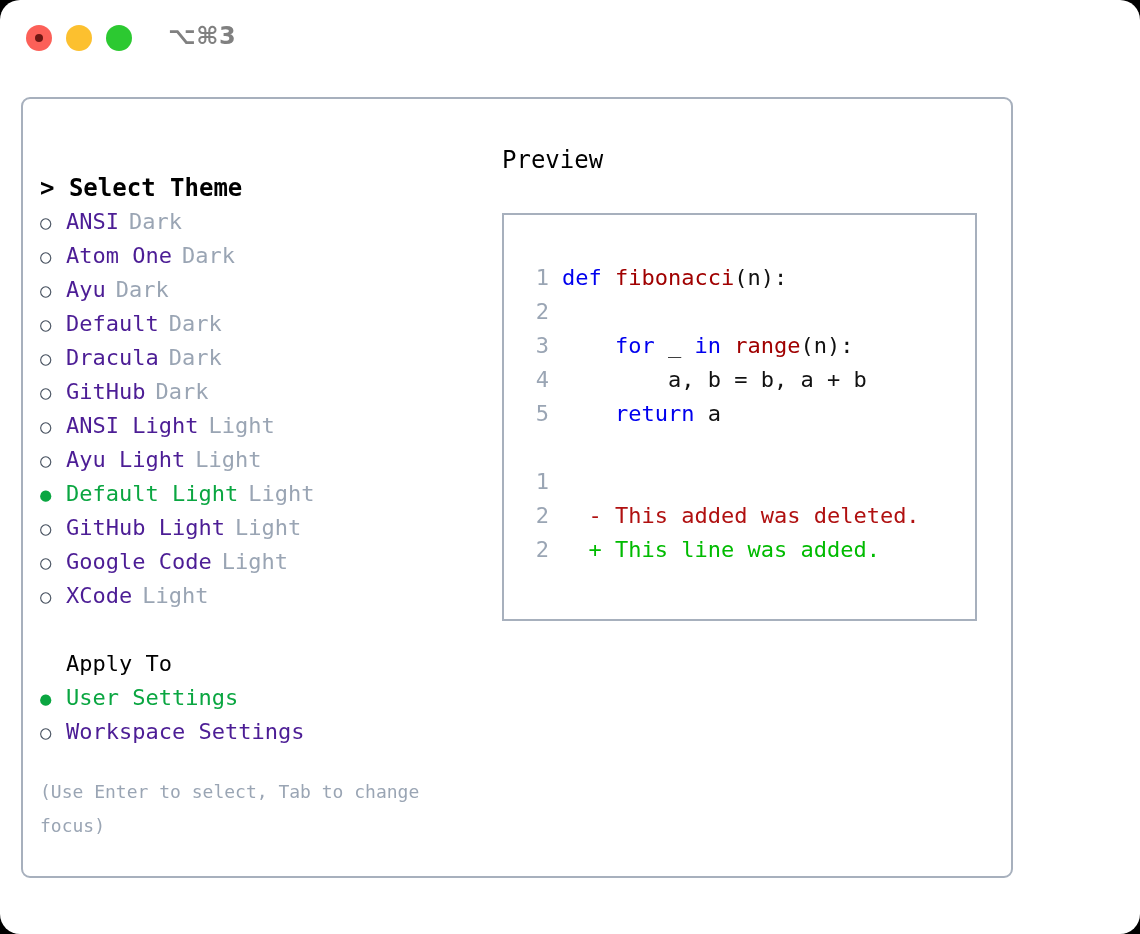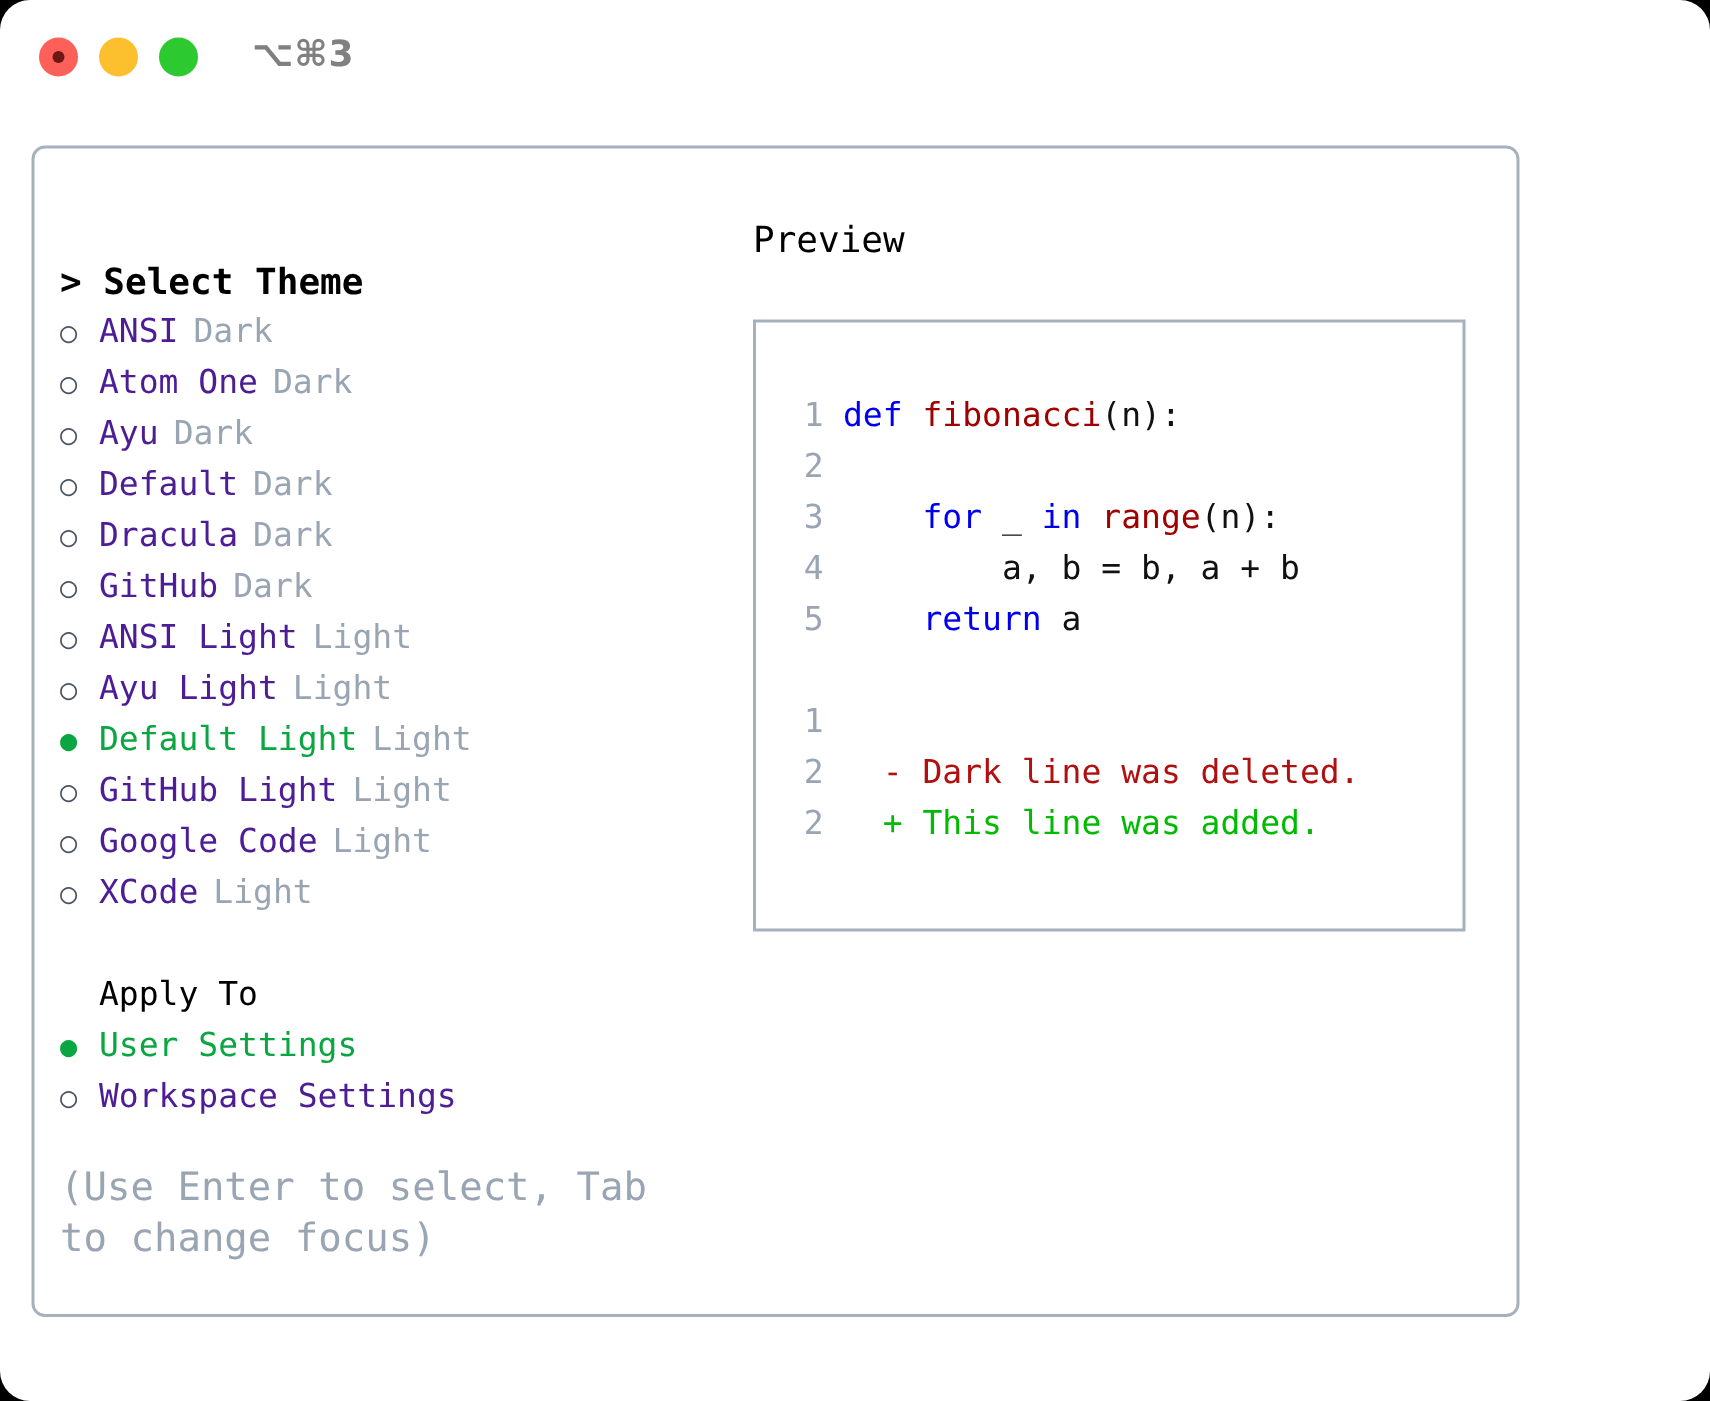--- a/index.html
+++ b/index.html
@@ -139,21 +139,21 @@
     color: #000000;
     line-height: 34px;
     padding-left: 26px;
     white-space: pre;
   }
 
   .spacer-row { height: 34px; }
 
   .hint {
     margin-top: 26px;
-    font-size: 26px;
+    font-size: 18px;
     line-height: 34px;
     color: #9aa5b4;
     width: 400px;
   }
 
   
   .right-col {
     position: absolute;
     left: 479px;
     top: 44px;
@@ -261,21 +261,21 @@
           <div class="code-area">
             <div id="code-lines">
                 <div class="code-line"><span class="lineno">1</span><span class="code-text"><span class="tok-kw">def </span><span class="tok-fn">fibonacci</span><span class="tok-txt">(n):</span></span></div>
                 <div class="code-line"><span class="lineno">2</span></div>
                 <div class="code-line"><span class="lineno">3</span><span class="code-text"><span class="tok-txt">    </span><span class="tok-kw">for</span><span class="tok-txt"> _ </span><span class="tok-kw">in</span><span class="tok-txt"> </span><span class="tok-fn">range</span><span class="tok-txt">(n):</span></span></div>
                 <div class="code-line"><span class="lineno">4</span><span class="code-text"><span class="tok-txt">        a, b = b, a + b</span></span></div>
                 <div class="code-line"><span class="lineno">5</span><span class="code-text"><span class="tok-txt">    </span><span class="tok-kw">return</span><span class="tok-txt"> a</span></span></div>
               </div>
             <div class="diff-block" id="diff-lines">
                 <div class="code-line"><span class="lineno">1</span></div>
-                <div class="code-line"><span class="lineno">2</span><span class="code-text diff-del">  - Dark line was deleted.</span></div>
+                <div class="code-line"><span class="lineno">2</span><span class="code-text diff-del">  - This added was deleted.</span></div>
                 <div class="code-line"><span class="lineno">2</span><span class="code-text diff-add">  + This line was added.</span></div>
               </div>
           </div>
         </div>
       </div>
 
     </div>
   </div>
 </div>
 

